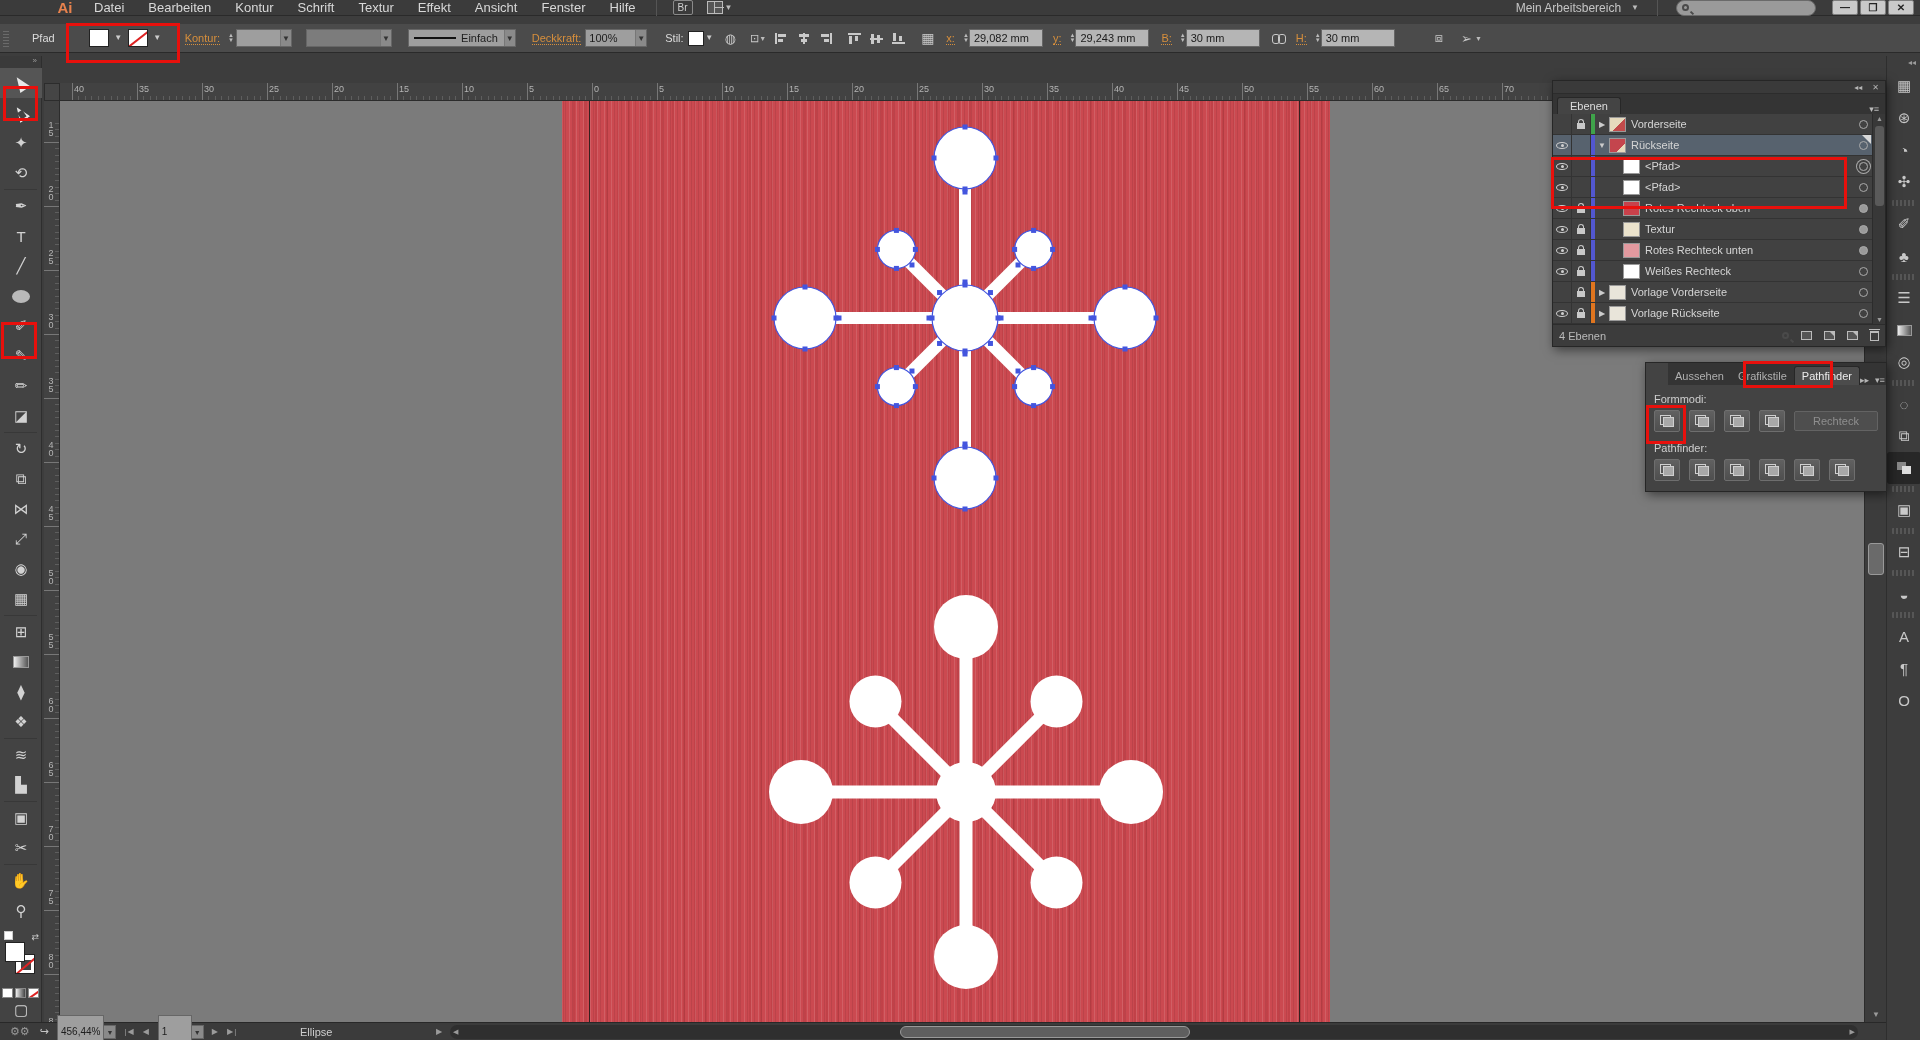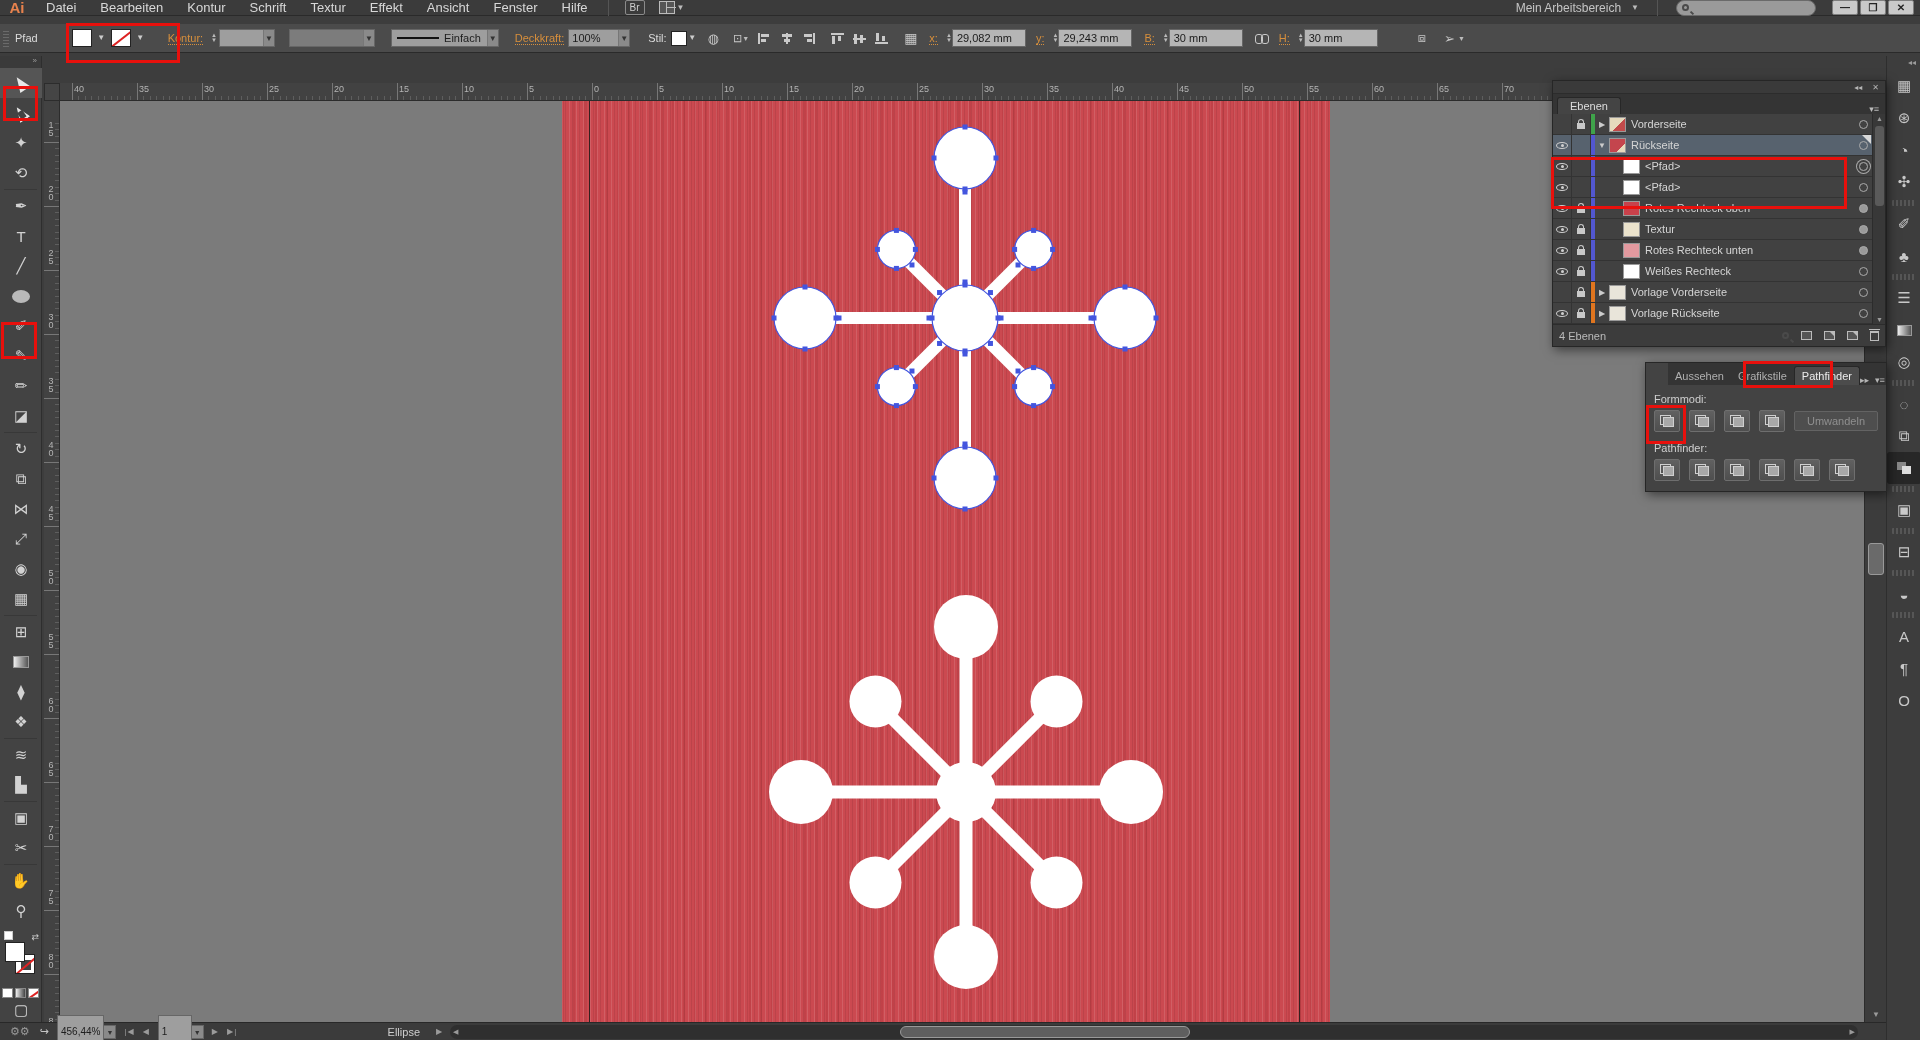--- a/index.html
+++ b/index.html
@@ -2,42 +2,42 @@
 <html><head>
 <meta charset="utf-8">
 <style>
   html,body{margin:0;padding:0;background:#2b2b2b;}
   *{box-sizing:border-box;font-family:"Liberation Sans",sans-serif;}
   #app{position:relative;width:1920px;height:1040px;background:#3d3d3d;overflow:hidden;
        font-size:12px;color:#d6d6d6;}
 
   
   .menubar{position:absolute;left:0;top:0;width:1920px;height:16px;background:#3b3b3b;
-           display:flex;align-items:center;border-bottom:1px solid #2a2a2a;}
+           display:flex;align-items:center;border-bottom:1px solid #2a2a2a;padding-left:48px;}
   .ai-logo{width:34px;text-align:center;font-weight:bold;font-size:15px;color:#e8824d;}
   .menu-item{padding:0 12px;font-size:13px;color:#d8d8d8;cursor:default;}
   .mb-sep{width:1px;height:16px;background:#555;margin:0 8px;}
   .br-btn{border:1px solid #8a8a8a;border-radius:2px;font-size:10px;padding:1px 4px;color:#cfcfcf;margin-left:8px;}
   .layout-ico{display:inline-block;width:16px;height:13px;border:1px solid #bbb;margin-left:14px;position:relative;background:#555;}
   .layout-ico::before{content:"";position:absolute;left:6px;top:0;width:1px;height:100%;background:#bbb;}
   .layout-ico::after{content:"";position:absolute;left:6px;top:5px;width:10px;height:1px;background:#bbb;}
   .mb-right{margin-left:auto;display:flex;align-items:center;gap:10px;padding-right:6px;}
   .workspace{font-size:12px;color:#c5c5c5;}
   .searchbox{width:140px;height:16px;background:#9a9a9a;border:1px solid #6a6a6a;border-radius:9px;
              display:flex;align-items:center;padding-left:5px;}
   .i-mag{width:7px;height:7px;border:2px solid #4a4a4a;border-radius:50%;position:relative;}
   .i-mag::after{content:"";position:absolute;left:6px;top:6px;width:4px;height:2px;background:#4a4a4a;transform:rotate(45deg);}
   .winbtn{width:26px;height:15px;background:#c9c9c9;border:1px solid #7d7d7d;border-radius:2px;
           color:#222;font-size:10px;line-height:13px;text-align:center;font-weight:bold;}
 
   
   .controlbar{position:absolute;left:0;top:24px;width:1920px;height:29px;background:#4b4b4b;
               border-bottom:1px solid #2a2a2a;display:flex;align-items:center;font-size:11px;}
   .grip{width:6px;height:18px;margin-left:3px;background:repeating-linear-gradient(0deg,#6a6a6a 0 1px,transparent 1px 3px);}
-  .cb-label{color:#dcdcdc;margin-left:6px;}
+  .cb-label{color:#dcdcdc;margin-left:23px;}
   .cb-link{color:#d78f3c;border-bottom:1px dotted #d78f3c;}
   .swatchwrap{display:flex;align-items:center;margin-left:34px;gap:4px;}
   .swatch{width:20px;height:18px;background:#fff;border:1px solid #222;}
   .swatch.none{position:relative;overflow:hidden;}
   .swatch.none::after{content:"";position:absolute;left:-3px;top:7px;width:28px;height:2px;background:#d22;transform:rotate(-38deg);}
   .dd{width:11px;height:18px;color:#ccc;font-size:8px;line-height:18px;text-align:center;}
   .stepper{display:flex;flex-direction:column;justify-content:center;margin-left:8px;color:#bbb;font-size:6px;line-height:5px;}
   .combo{height:18px;background:#9e9e9e;border:1px solid #666;display:flex;align-items:center;color:#1d1d1d;}
   .combo .dd{color:#333;background:#8a8a8a;height:100%;border-left:1px solid #777;}
   .combo.dim{background:#7c7c7c;}
@@ -184,21 +184,21 @@
   .umw{margin-left:auto;width:84px;height:20px;background:#4e4e4e;border:1px solid #636363;border-radius:2px;
        color:#8f8f8f;text-align:center;line-height:18px;}
 
   
   .statusbar{position:absolute;left:0;top:1022px;width:1886px;height:18px;background:#3b3b3b;border-top:1px solid #282828;
              display:flex;align-items:center;font-size:10px;color:#c9c9c9;}
   .sb-ico{margin-left:10px;color:#9a9a9a;font-size:11px;}
   .sb-box{height:14px;background:#9e9e9e;border:1px solid #666;color:#1d1d1d;display:flex;align-items:center;padding:16px 3px;margin-left:8px;}
   .sb-dd{width:12px;height:14px;background:#8a8a8a;border:1px solid #666;border-left:none;color:#333;font-size:7px;text-align:center;line-height:14px;}
   .sb-nav{color:#9a9a9a;font-size:8px;margin-left:8px;letter-spacing:1px;}
-  .sb-tool{position:absolute;left:300px;width:120px;text-align:right;color:#cfcfcf;font-size:11px;}
+  .sb-tool{position:absolute;left:300px;width:120px;text-align:left;color:#cfcfcf;font-size:11px;}
   .sb-exp{position:absolute;left:436px;color:#9a9a9a;font-size:8px;}
   .hscroll{position:absolute;left:450px;top:2px;width:1408px;height:14px;background:#2f2f2f;border-radius:7px;}
   .hscroll .thumb{position:absolute;left:450px;top:1px;width:290px;height:12px;background:#5f5f5f;border-radius:6px;}
   .hscroll .al{position:absolute;left:3px;top:3px;color:#999;font-size:7px;}
   .hscroll .ar{position:absolute;right:3px;top:3px;color:#999;font-size:7px;}
 
   
   .anno{position:absolute;border:3px solid #e8100c;z-index:50;pointer-events:none;}
 </style>
 </head>
@@ -815,21 +815,21 @@
           </div>
         <div class="pf-btn">
             <span class="pficon"></span>
           </div>
         <div class="pf-btn">
             <span class="pficon"></span>
           </div>
         <div class="pf-btn">
             <span class="pficon"></span>
           </div>
-        <div class="umw">Umwandeln</div>
+        <div class="umw">Rechteck</div>
       </div>
       <div class="pf-lbl" style="margin-top:10px;">Pathfinder:</div>
       <div class="pf-row">
         <div class="pf-btn">
             <span class="pficon"></span>
           </div>
         <div class="pf-btn">
             <span class="pficon"></span>
           </div>
         <div class="pf-btn">

